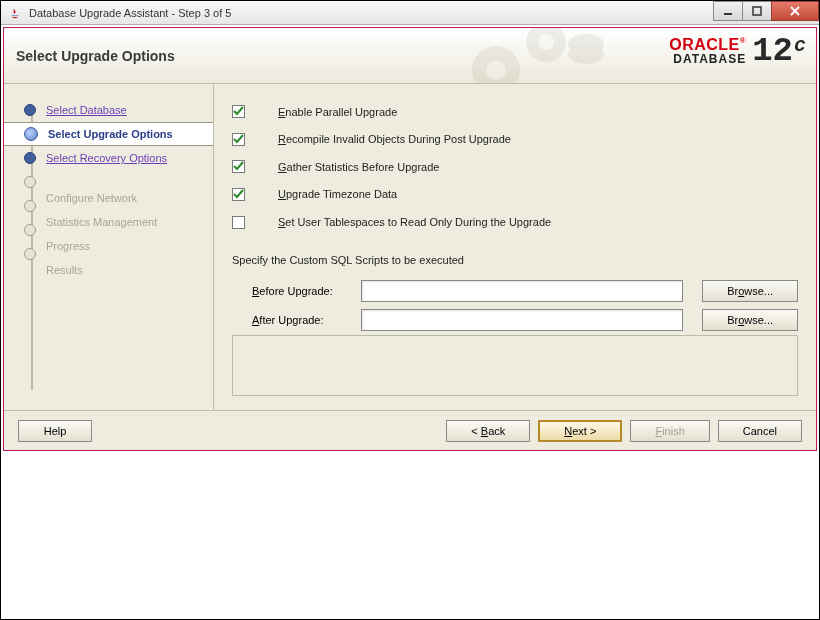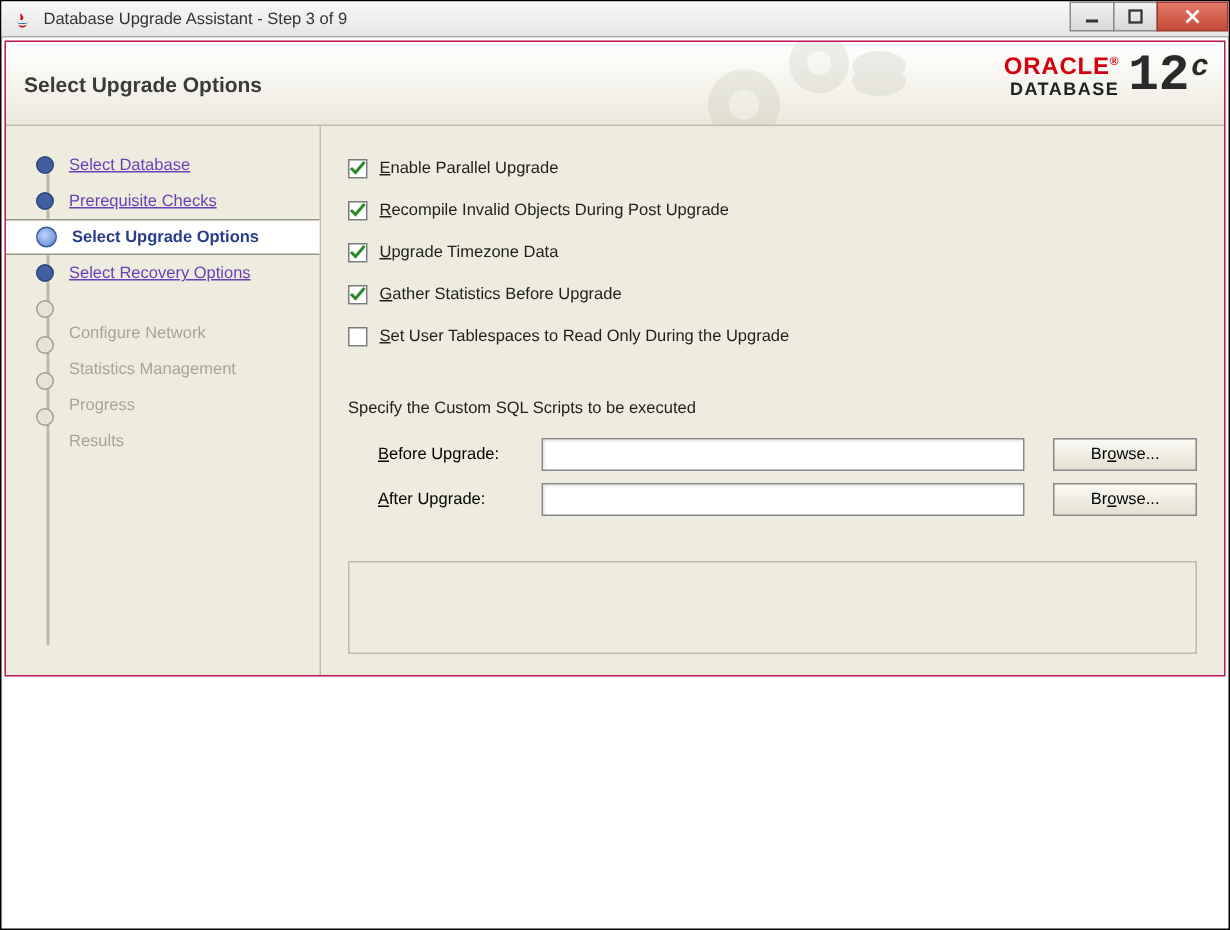--- a/index.html
+++ b/index.html
@@ -202,24 +202,24 @@
     width: 13px; height: 13px;
     border: 1px solid #7a7a7a;
     background: #fff;
     margin-right: 8px;
     display: inline-flex;
     align-items: center;
     justify-content: center;
     flex: none;
   }
   .chk.checked svg { width: 11px; height: 11px; }
-  .chk-lbl { color: #222; }
+  .chk-lbl { color: #222; margin-left: 25px; }
   .chk-lbl .u { text-decoration: underline; }
   .section-label {
-    margin-top: 28px;
+    margin-top: 18px;
     margin-bottom: 10px;
     color: #222;
   }
   .script-row {
     display: flex;
     align-items: center;
     height: 30px;
     gap: 19px;
     justify-content: flex-end;
   }
@@ -279,21 +279,21 @@
 <body>
 
 <div class="outer">
   <div class="titlebar">
     <span class="java-icon">
       <svg viewBox="0 0 16 16">
           <path d="M5 12c1 1 5 1 6 0 0 1-1 2-3 2s-3-1-3-2zM6 8c2-2-1-3 1-5 0 2 3 3 1 5-1 1-2 0-2 0z" fill="#d4000f"></path>
           <path d="M4 10c2 1 6 1 8 0 0 1-2 1.5-4 1.5S4 11 4 10z" fill="#3a6fb7"></path>
         </svg>
     </span>
-    <span class="title-text">Database Upgrade Assistant - Step 3 of 9</span>
+    <span class="title-text">Database Upgrade Assistant - Step 3 of 5</span>
     <div class="win-btns">
       <div class="win-btn">
         <svg viewBox="0 0 12 10">
             <rect x="2" y="7" width="8" height="2" fill="#333"></rect>
           </svg>
       </div>
       <div class="win-btn">
         <svg viewBox="0 0 12 10">
             <rect x="2" y="1" width="8" height="8" fill="none" stroke="#333" stroke-width="1.5"></rect>
           </svg>
@@ -333,24 +333,20 @@
       </div>
     </div>
 
     <div class="body">
       <div class="sidebar">
         <div class="rail"></div>
         <div class="step done">
             <span class="dot"></span>
             <a>Select Database</a>
           </div>
-        <div class="step done">
-            <span class="dot"></span>
-            <a>Prerequisite Checks</a>
-          </div>
         <div class="step current">
             <span class="dot"></span>
             <a>Select Upgrade Options</a>
           </div>
         <div class="step done">
             <span class="dot"></span>
             <a>Select Recovery Options</a>
           </div>
         <div class="step future">
             <span class="dot"></span>
@@ -387,29 +383,29 @@
               </svg>
             </span>
           <span class="chk-lbl"><span class="u">R</span>ecompile Invalid Objects During Post Upgrade</span>
         </div>
         <div class="chk-row">
           <span class="chk checked">
               <svg viewBox="0 0 11 11">
                 <path d="M1 5l3 3 6-7" stroke="#2a8a2a" stroke-width="2" fill="none"></path>
               </svg>
             </span>
-          <span class="chk-lbl"><span class="u">U</span>pgrade Timezone Data</span>
+          <span class="chk-lbl"><span class="u">G</span>ather Statistics Before Upgrade</span>
         </div>
         <div class="chk-row">
           <span class="chk checked">
               <svg viewBox="0 0 11 11">
                 <path d="M1 5l3 3 6-7" stroke="#2a8a2a" stroke-width="2" fill="none"></path>
               </svg>
             </span>
-          <span class="chk-lbl"><span class="u">G</span>ather Statistics Before Upgrade</span>
+          <span class="chk-lbl"><span class="u">U</span>pgrade Timezone Data</span>
         </div>
         <div class="chk-row">
           <span class="chk"></span>
           <span class="chk-lbl"><span class="u">S</span>et User Tablespaces to Read Only During the Upgrade</span>
         </div>
 
         <div class="section-label">Specify the Custom SQL Scripts to be executed</div>
 
         <div class="script-row">
           <span class="slabel"><span class="u">B</span>efore Upgrade:</span>
@@ -419,14 +415,22 @@
         <div class="script-row">
           <span class="slabel"><span class="u">A</span>fter Upgrade:</span>
           <input class="script-input" value="" style="">
           <button class="btn">Br<span class="u">o</span>wse...</button>
         </div>
 
         <div class="status-box"></div>
       </div>
     </div>
 
+    <div class="footer">
+      <button class="btn">Help</button>
+      <span class="spacer"></span>
+      <button class="btn">&lt; <span class="u">B</span>ack</button>
+      <button class="btn primary"><span class="u">N</span>ext &gt;</button>
+      <button class="btn disabled"><span class="u">F</span>inish</button>
+      <button class="btn">Cancel</button>
+    </div>
   </div>
 </div>
 
 </body></html>

